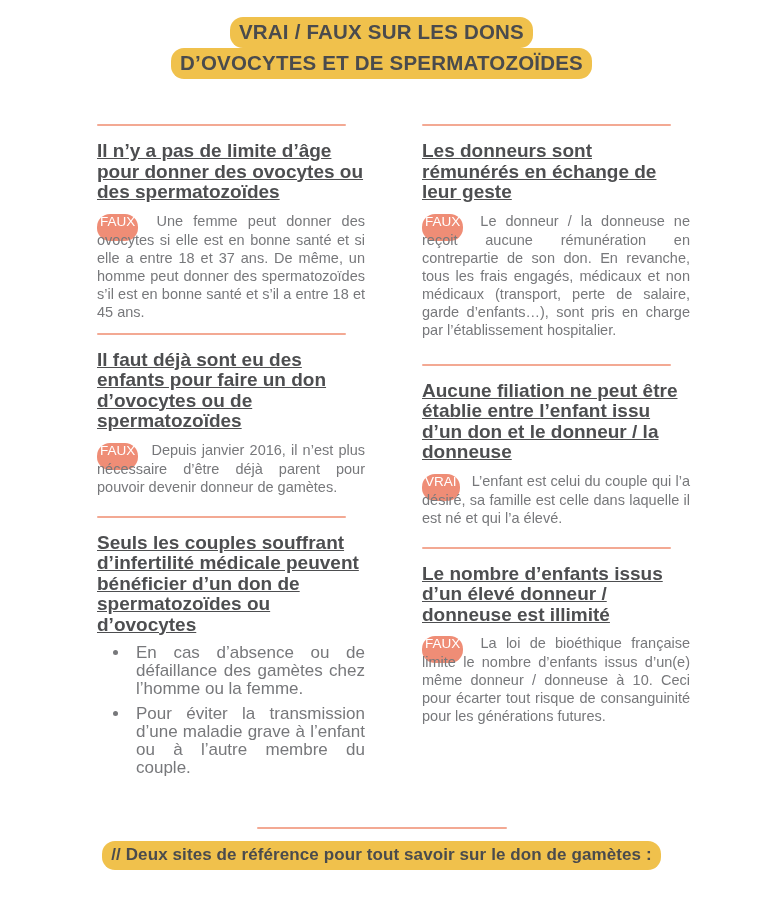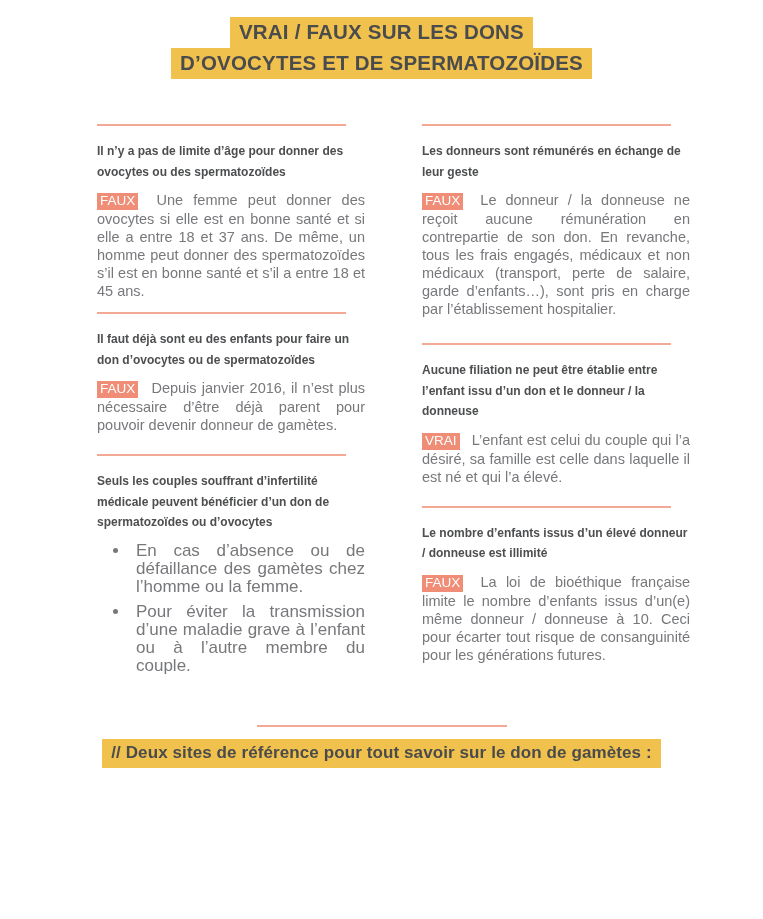--- a/index.html
+++ b/index.html
@@ -1,43 +1,43 @@
 <!DOCTYPE html>
 <html><head>
 <meta charset="utf-8">
 <style>
-  * { margin:0; padding:0; box-sizing:border-box; }
+  * { margin:0; padding:0; box-sizing:border-box;border-radius:13px; }
   html,body { background:#ffffff; }
   .page {
     width:763px; height:919px; background:#ffffff; overflow:hidden;
     font-family:"Liberation Sans", sans-serif; position:relative;
   }
   
   .title-wrap { text-align:center; padding-top:17px; line-height:28px; }
   .title-hl {
     display:inline-block; background:#F0C14C; color:#4A4B4D;
     font-weight:bold; font-size:20.5px; padding:1px 9px 2px; letter-spacing:0.2px;
   }
   
   .cols { display:flex; margin:45px 73px 0 97px; gap:57px; }
   .col { flex:1; min-width:0; }
   .item { margin-bottom:20px; }
   .col-left .item:nth-child(1) { margin-bottom:12px; }
   .col-right .item:nth-child(1) { margin-bottom:25px; }
   .sep { border:none; border-top:2px solid #F3A993; width:249px; margin:0 0 15px 0; }
   h3.q {
-    font-size:12px; line-height:20.5px; font-weight:bold;
-    color:#4D4E50; margin-bottom:9px;
+    font-size:19px; line-height:20.5px; font-weight:bold;
+    color:#4D4E50; margin-bottom:9px;text-decoration:underline;
   }
   p.a {
     font-size:14.5px; line-height:18px; color:#77787B; text-align:justify;
   }
   .badge {
     background:#EF8D76; color:#ffffff; font-size:13.5px;
-    padding:0px 3px 2px 3px; margin-right:8px;
+    padding:0px 3px 12px 3px; margin-right:8px;
   }
   ul.bullets { margin:7px 0 0 0; padding-left:33px; }
   ul.bullets li {
     font-size:17px; line-height:18px; color:#77787B;
     text-align:justify; margin-bottom:7px; padding-left:6px;
   }
   
   .bottom-line { width:250px; border:none; border-top:2px solid #F3A993; margin:30px auto 0; }
   .banner-row { text-align:center; margin-top:12px; }
   .banner {

